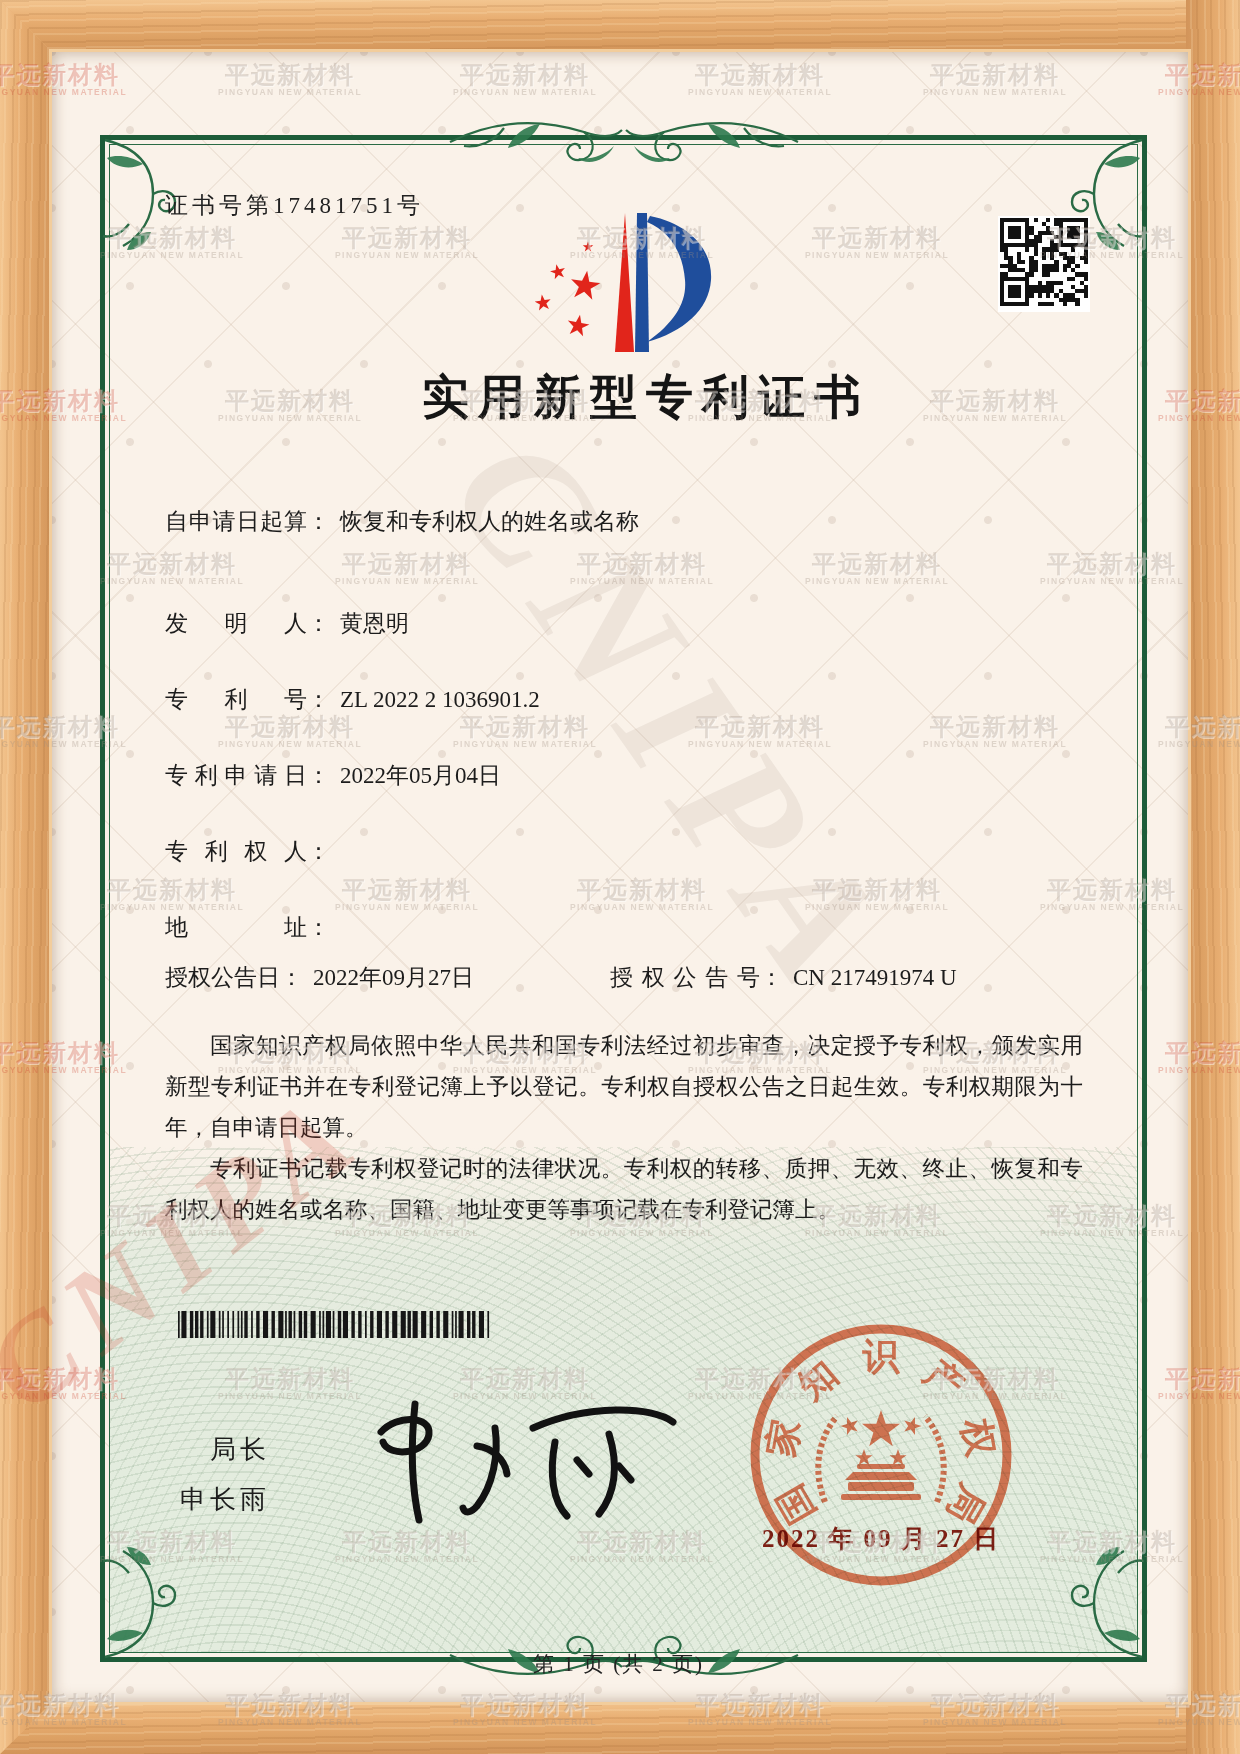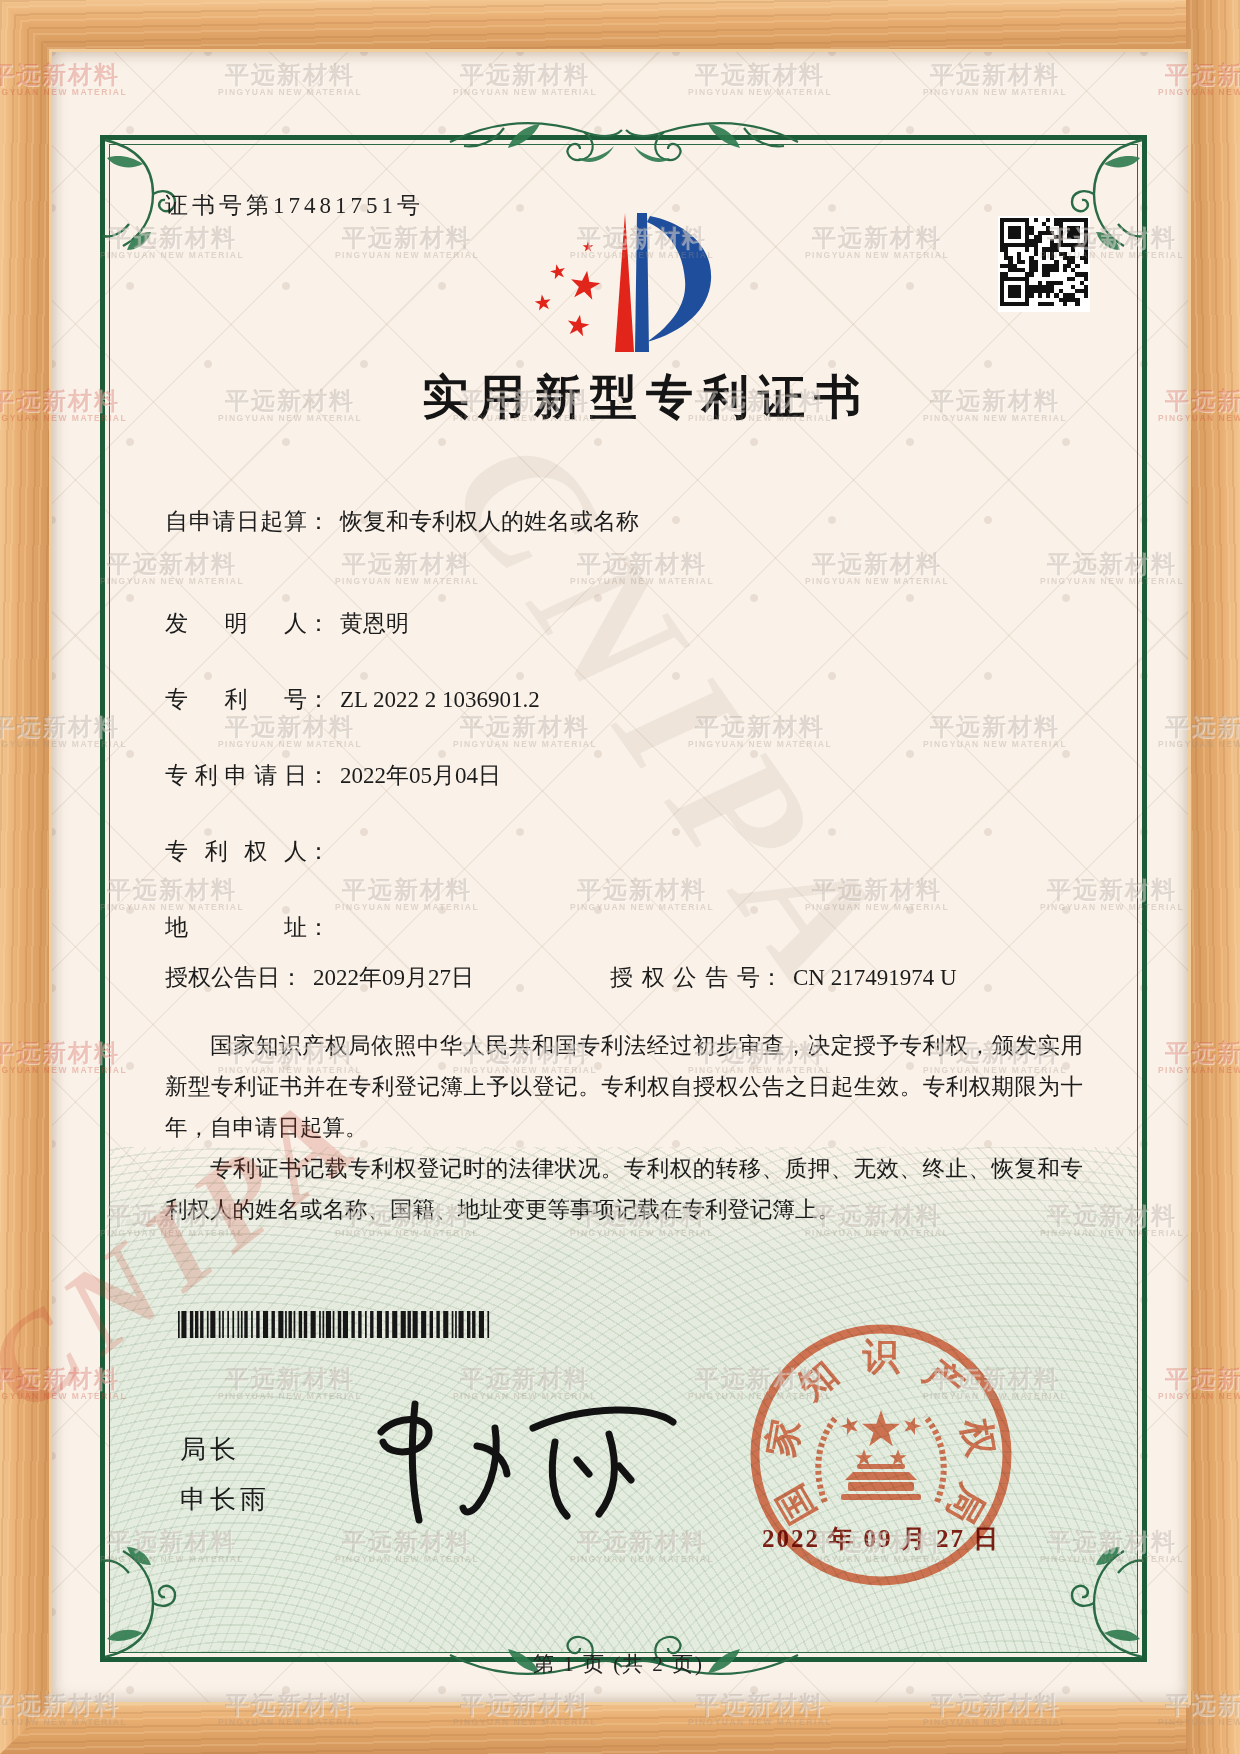--- a/index.html
+++ b/index.html
@@ -91,21 +91,21 @@
   .paras{position:absolute;left:113px;top:973px;width:918px;z-index:10;
     font-size:22.5px;line-height:41px;color:#1b1b1b;text-align:justify;}
   .paras p{margin:0;text-indent:2em;}
 
   
   .barcode{position:absolute;left:126px;top:1259px;z-index:10;}
 
   
   .sig-labels{position:absolute;left:128px;top:1372px;z-index:10;
     font-family:"Liberation Sans","DejaVu Sans",sans-serif;font-size:26px;color:#1d1d1d;
-    line-height:50px;letter-spacing:4px;}
+    line-height:50px;letter-spacing:4px;text-align:right;}
   .sig-script{position:absolute;left:305px;top:1330px;z-index:11;}
 
   
   .seal{position:absolute;left:684px;top:1258px;width:290px;height:290px;z-index:12;
     opacity:.93;mix-blend-mode:multiply;}
   .seal-char{position:absolute;font-size:37px;font-weight:bold;color:#e4714f;
     font-family:"Liberation Serif","DejaVu Serif",serif;}
   .seal-date{position:absolute;left:684px;top:1470px;width:290px;z-index:13;text-align:center;
     font-size:25px;color:#8d2217;letter-spacing:2px;font-weight:bold;mix-blend-mode:multiply;}
 

